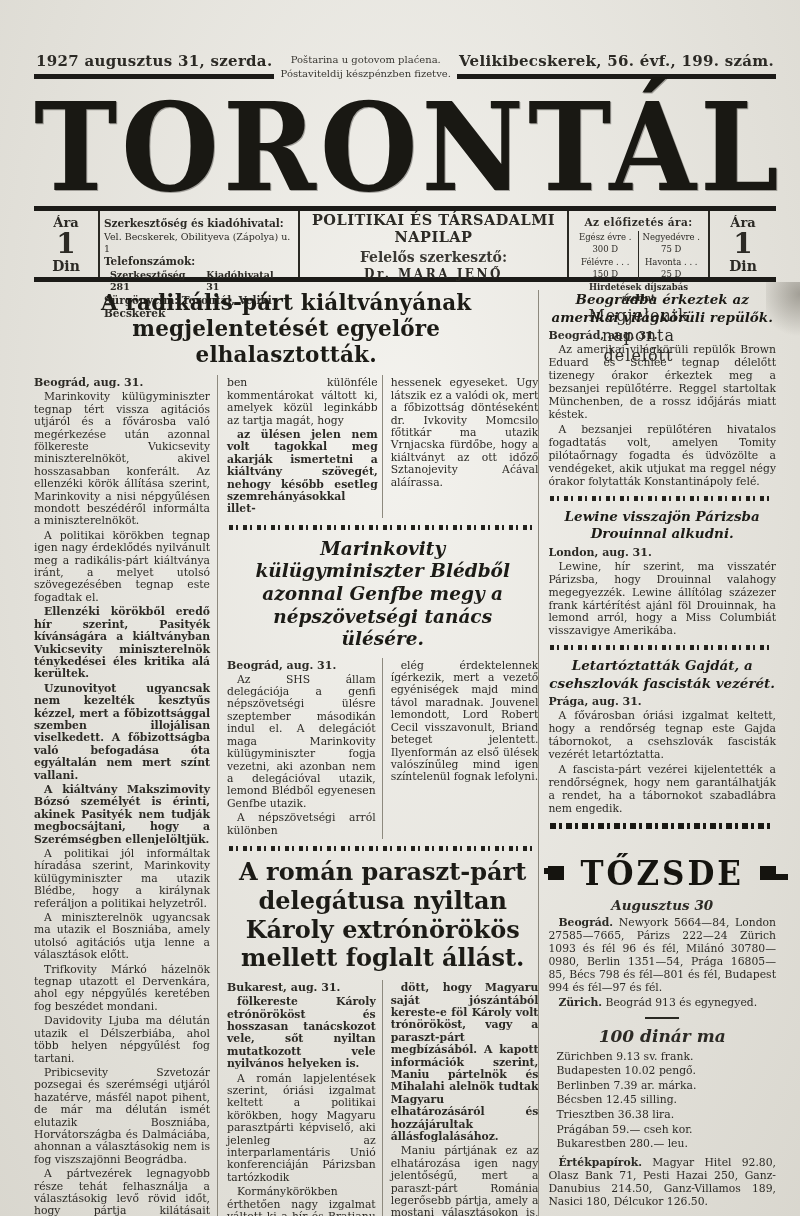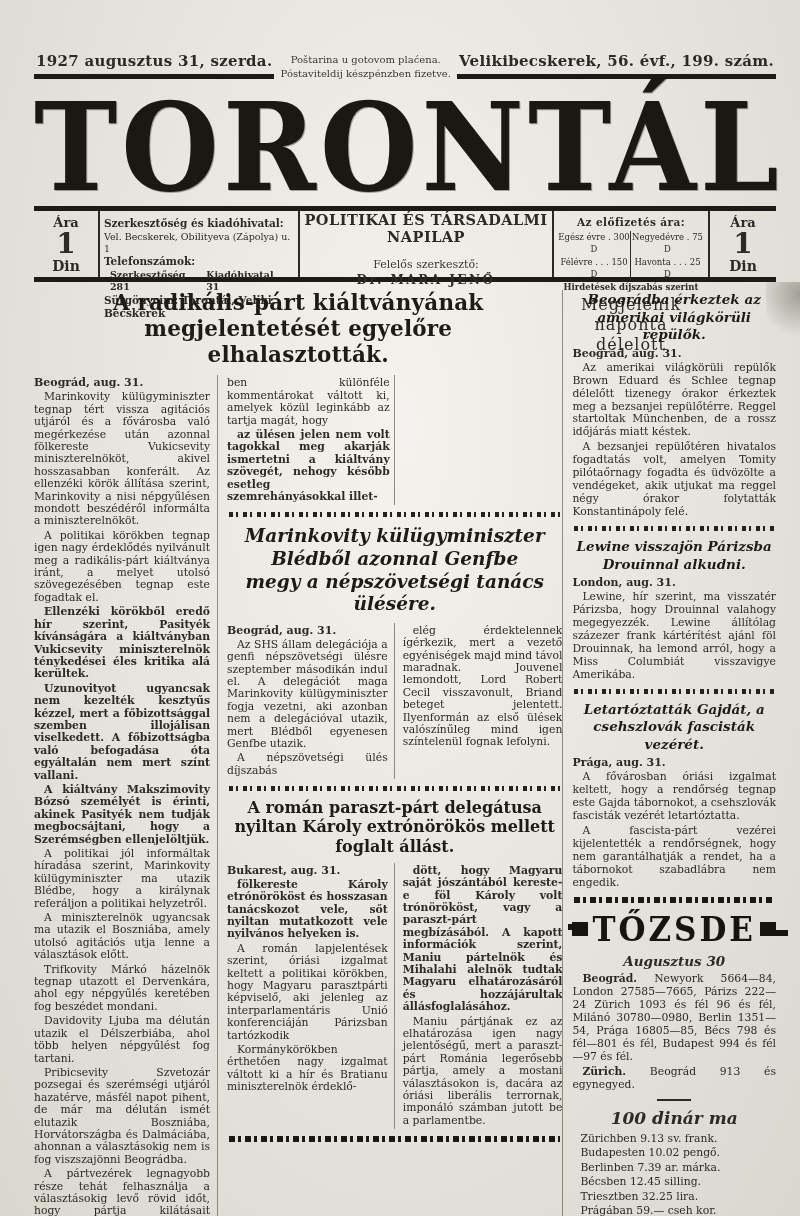--- a/index.html
+++ b/index.html
@@ -46,23 +46,23 @@
   .ib:last-child{ border-right:none; }
   .pricebox{ width:66px; display:flex; flex-direction:column; align-items:center; justify-content:center; }
   .pricebox .pl{ font-size:13px; font-weight:bold; }
   .pricebox .pv{ font-size:28px; font-weight:bold; line-height:1; }
   .pricebox .pu{ font-size:14px; font-weight:bold; }
   .officebox{ width:200px; font-size:9.5px; line-height:1.3; padding-top:6px;}
   .officebox .b{ font-weight:bold; font-size:10.5px; }
   .officebox .phones{ display:flex; justify-content:space-between; font-weight:bold; padding:0 6px; font-size:9.5px;}
   .centerbox{ flex:1; text-align:center; padding-top:0; }
   .centerbox .napilap{ font-size:14.5px; font-weight:bold; letter-spacing:.5px; }
-  .centerbox .fs{ font-size:11px; margin-top:13px; color:#3a3833;}
+  .centerbox .fs{ font-size:14px; margin-top:4px; color:#3a3833;font-weight:bold;}
   .centerbox .ed{ font-size:12px; font-weight:bold; letter-spacing:2.5px; margin-top:2px;}
-  .subbox{ width:156px; text-align:center; font-size:8.5px; padding-top:5px; line-height:1.25;}
+  .subbox{ width:141px; text-align:center; font-size:8.5px; padding-top:5px; line-height:1.25;}
   .subbox .t{ font-weight:bold; font-size:10.5px; letter-spacing:.4px;}
   .subrow{ display:flex; margin-top:2px;}
   .subcol{ width:50%; line-height:1.45;}
   .subcol.l{ border-right:1px solid #2a2923; }
   .subbox .ads{ font-weight:bold; margin-top:2px;}
   .subbox .app{ font-weight:normal; font-size:16px; letter-spacing:1px; margin-top:2px;}
   
   .content{ display:flex; margin-top:8px; }
   .main-left{ width:560px; }
   .right-col{ flex:1; border-left:1px solid #8d897e; padding-left:9px; }
@@ -85,34 +85,34 @@
     background-image:repeating-linear-gradient(90deg,#23221d 0 4px,transparent 4px 7px,#23221d 7px 9px,transparent 9px 14px);
   }
   .chain.heavy{ height:6px;
     background-image:repeating-linear-gradient(90deg,#191813 0 6px,transparent 6px 9px,#191813 9px 12px,transparent 12px 16px);
   }
   h2.ital{
     font-style:italic; font-weight:bold; font-size:18.5px; line-height:1.22;
     text-align:center; margin:8px 14px 7px 14px; color:#1c1b16;
   }
   h2.upright{
-    font-style:normal; font-size:16px; margin:0 4px 7px 4px; line-height:1.2;
+    font-style:normal; font-size:24px; margin:0 4px 7px 4px; line-height:1.2;
   }
   .sub2{ display:flex; }
   .s2l{ width:50%; border-right:1px solid #8d897e; padding-right:6px; }
   .s2r{ width:50%; padding-left:8px; }
   
   h5.rhead{
     font-style:italic; font-weight:bold; font-size:13.5px; line-height:1.3;
     text-align:center; margin:1px 0 3px 0; color:#1c1b16;
   }
   .right-col p.p{ line-height:1.2; }
   .tozsde-banner{
-    display:flex; align-items:center; justify-content:center; gap:4px;
-    margin:8px 0 4px 0;
+    display:flex; align-items:center; justify-content:center; gap:16px;
+    margin:26px 0 4px 0;
   }
   .tozsde-banner .word{
     font-size:31px; font-weight:bold; letter-spacing:3px; color:#15140f;
     transform:scaleY(1.1);
   }
   .orn{ width:16px; height:14px; background:#15140f; position:relative; }
   .orn.r:after{ content:""; position:absolute; left:14px; top:8px; width:14px; height:6px; background:#15140f; }
   .orn.l:before{ content:""; position:absolute; right:14px; top:2px; width:6px; height:6px; background:#15140f; }
   .rdate{ font-style:italic; font-weight:bold; font-size:13.5px; text-align:center; margin:6px 0 4px 0; }
   .lead{ font-weight:bold; }
@@ -200,31 +200,34 @@
           <p class="p">A pártvezérek legnagyobb része tehát felhasználja a választásokig levő rövid időt, hogy pártja kilátásait megerősítse.</p>
 
         </div>
 
         <div class="mid">
           <div class="fragrow">
             <div class="frag-l">
               <p class="p nop">ben különféle kommentárokat váltott ki, amelyek közül leginkább az tartja magát, hogy</p>
               <p class="p bold">az ülésen jelen nem volt tagokkal meg akarják ismertetni a kiáltvány szövegét, nehogy később esetleg szemrehányásokkal illet-</p>
             </div>
+            <div class="frag-r">
+              <p class="p nop">hessenek egyeseket. Ugy látszik ez a valódi ok, mert a főbizottság döntéseként dr. Ivkovity Momcsilo főtitkár ma utazik Vrnjacska fürdőbe, hogy a kiáltványt az ott időző Sztanojevity Aćával aláírassa.</p>
+            </div>
           </div>
 
           <div class="chain"></div>
 
           <div>
             <h2 class="ital">Marinkovity külügyminiszter Blédből azonnal Genfbe megy a népszövetségi tanács ülésére.</h2>
             <div class="sub2">
               <div class="s2l">
                 <p class="dateline">Beográd, aug. 31.</p>
-                <p class="p">Az SHS állam delegációja a genfi népszövetségi ülésre szeptember másodikán indul el. A delegációt maga Marinkovity külügyminiszter fogja vezetni, aki azonban nem a delegációval utazik, mert Blédből egyenesen Genfbe utazik.</p>
-                <p class="p">A népszövetségi ülés díjszabás</p>
+                <p class="p">Az SHS állam delegációja a genfi népszövetségi ülésre szeptember másodikán indul el. A delegációt maga Marinkovity külügyminiszter fogja vezetni, aki azonban nem a delegációval utazik, lemond Blédből egyenesen Genfbe utazik.</p>
+                <p class="p">A népszövetségi arról különben</p>
               </div>
               <div class="s2r">
                 <p class="p nop">elég érdektelennek ígérkezik, mert a vezető egyéniségek majd mind távol maradnak. Jouvenel lemondott, Lord Robert Cecil visszavonult, Briand beteget jelentett. Ilyenformán az első ülések valószínűleg mind igen színtelenül fognak lefolyni.</p>
               </div>
             </div>
           </div>
 
           <div class="chain"></div>
 
           <div>
@@ -284,20 +287,20 @@
         </div>
         <div class="rdate">Augusztus 30</div>
         <p class="p"><span class="lead">Beográd.</span> <span>Newyork 5664—84, London 27585—7665, Párizs 222—24 Zürich 1093 és fél 96 és fél, Milánó 30780—0980, Berlin 1351—54, Prága 16805—85, Bécs 798 és fél—801 és fél, Budapest 994 és fél—97 és fél.</span></p>
         <p class="p"><span class="lead">Zürich.</span> <span>Beográd 913 és egynegyed.</span></p>
         <div class="shortrule"></div>
         <div class="dinarhead">100 dinár ma</div>
         <p class="ratesline">Zürichben 9.13 sv. frank.</p>
         <p class="ratesline">Budapesten 10.02 pengő.</p>
         <p class="ratesline">Berlinben 7.39 ar. márka.</p>
         <p class="ratesline">Bécsben 12.45 silling.</p>
-        <p class="ratesline">Triesztben 32.25 lira.</p>
+        <p class="ratesline">Triesztben 36.38 lira.</p>
         <p class="ratesline">Prágában 59.— cseh kor.</p>
         <p class="ratesline">Bukarestben 280.— leu.</p>
         <p class="p" style="margin-top:5px;"><span class="lead">Értékpapírok.</span> <span>Magyar Hitel 92.80, Olasz Bank 71, Pesti Hazai 250, Ganz-Danubius 214.50, Ganz-Villamos 189, Nasici 180, Délcukor 126.50.</span></p>
       </div>
     </div>
   </div>
 </div>
 
 </body></html>

